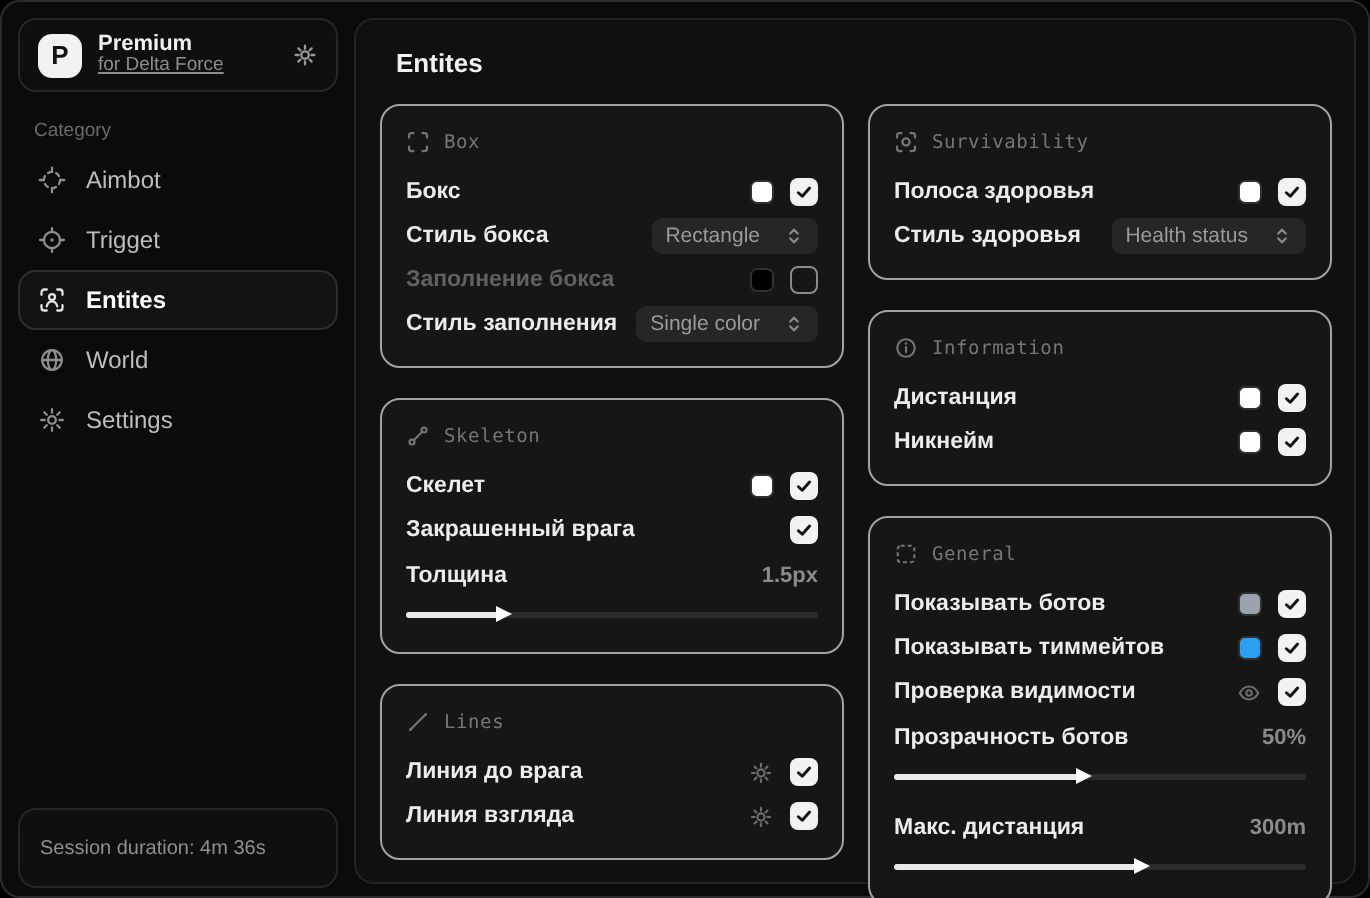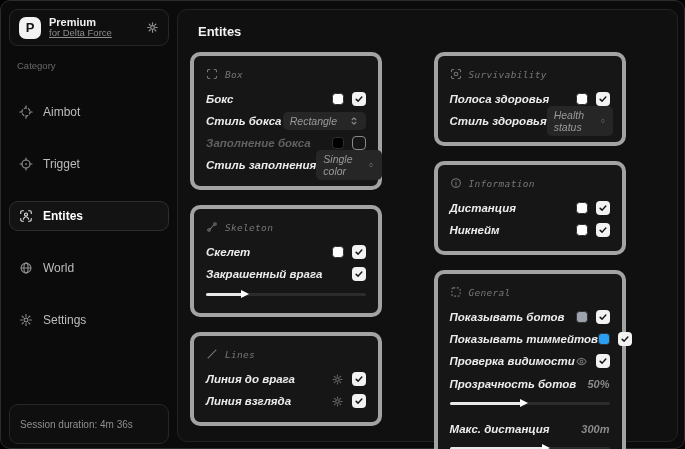--- a/index.html
+++ b/index.html
@@ -14,37 +14,37 @@
          border-radius:9px;padding:0 9px;box-sizing:border-box;background:#0f0f0f;}
   .logo{width:22px;height:22px;border-radius:7px;background:#f2f2f2;color:#141414;
         font-weight:700;font-size:13px;display:flex;align-items:center;justify-content:center;flex:0 0 auto;}
   .brand-text{display:flex;flex-direction:column;line-height:1.15;}
   .brand-title{font-size:11px;font-weight:700;color:#f0f0f0;}
   .brand-sub{font-size:9.5px;color:#8d8d8d;text-decoration:underline;}
   .brand-gear{margin-left:auto;color:#9a9a9a;display:flex;}
   .category{margin:14px 0 4px 8px;font-size:9.5px;color:#6a6a6a;}
   .nav{display:flex;flex-direction:column;}
   .nav-item{display:flex;align-items:center;gap:10px;height:28px;padding:0 9px;
-            border-radius:9px;border:1px solid transparent;color:#bdbdbd;font-size:12px;cursor:default;margin-top:22px;}
+            border-radius:9px;border:1px solid transparent;color:#bdbdbd;font-size:12px;cursor:default;}
   .nav-item svg{color:#8f8f8f;flex:0 0 auto;}
   .nav-item.active{border-color:#2e2e2e;background:#131313;color:#fff;font-weight:600;}
   .nav-item.active svg{color:#e3e3e3;}
   .session{position:absolute;left:0;right:0;bottom:0;height:40px;border:1px solid #262626;
            border-radius:9px;box-sizing:border-box;display:flex;align-items:center;
            padding:0 10px;background:#0f0f0f;}
   .session span{font-size:10px;color:#8f8f8f;}
 
   
   .panel{position:absolute;left:176px;top:8px;width:501px;height:433px;box-sizing:border-box;
          border:1px solid #232323;border-radius:10px;background:#101010;padding:12px;}
   .panel-title{margin:2px 0 0 8px;font-size:13px;font-weight:700;color:#f2f2f2;}
   .cols{display:flex;gap:12px;margin-top:13px;}
   .col{display:flex;flex-direction:column;gap:15px;width:232px;}
-  .card{box-sizing:border-box;width:192px;background:#161616;border:4px solid #a3a3a3;
-        border-radius:10px;padding:9px 12px 10px;font-style:italic;}
+  .card{box-sizing:border-box;width:232px;background:#161616;border:1px solid #a3a3a3;
+        border-radius:10px;padding:9px 12px 10px;}
   .card-header{display:flex;align-items:center;gap:7px;color:#767676;
                font-family:"DejaVu Sans Mono",monospace;font-size:9.5px;letter-spacing:.3px;
                margin:3px 0 8px;}
   .row{display:flex;align-items:center;justify-content:space-between;height:22px;}
   .rlabel{font-size:11.5px;font-weight:600;color:#ececec;white-space:nowrap;}
   .rlabel.dim{color:#616161;text-align:right;}
   .rvalue{font-size:11px;font-weight:600;color:#8b8b8b;}
   .controls{display:flex;align-items:center;gap:8px;}
   .swatch{width:12px;height:12px;border-radius:3.5px;display:inline-block;border:1px solid #303030;box-sizing:border-box;}
   .checkbox{width:14px;height:14px;border-radius:4px;display:flex;align-items:center;justify-content:center;box-sizing:border-box;}
@@ -209,20 +209,24 @@
             <span class="rlabel">Закрашенный врага</span>
             <span class="controls">
               <span class="checkbox checked">
                 <svg width="10" height="10" viewBox="0 0 16 16" fill="none" stroke="#141414" stroke-width="2.4" stroke-linecap="round" stroke-linejoin="round">
                     <polyline points="3.5,8.6 6.6,11.4 12.5,4.8"></polyline>
                   </svg>
               </span>
             </span>
           </div>
           <div class="slider-row">
+            <div class="row">
+              <span class="rlabel">Толщина</span>
+              <span class="rvalue">1.5px</span>
+            </div>
             <div class="slider">
               <div class="slider-track"></div>
               <div class="slider-fill" style="width: 23%;"></div>
               <div class="slider-thumb" style="left: 23%;"></div>
             </div>
           </div>
         </div>
 
         <div class="card">
           <div class="card-header">

